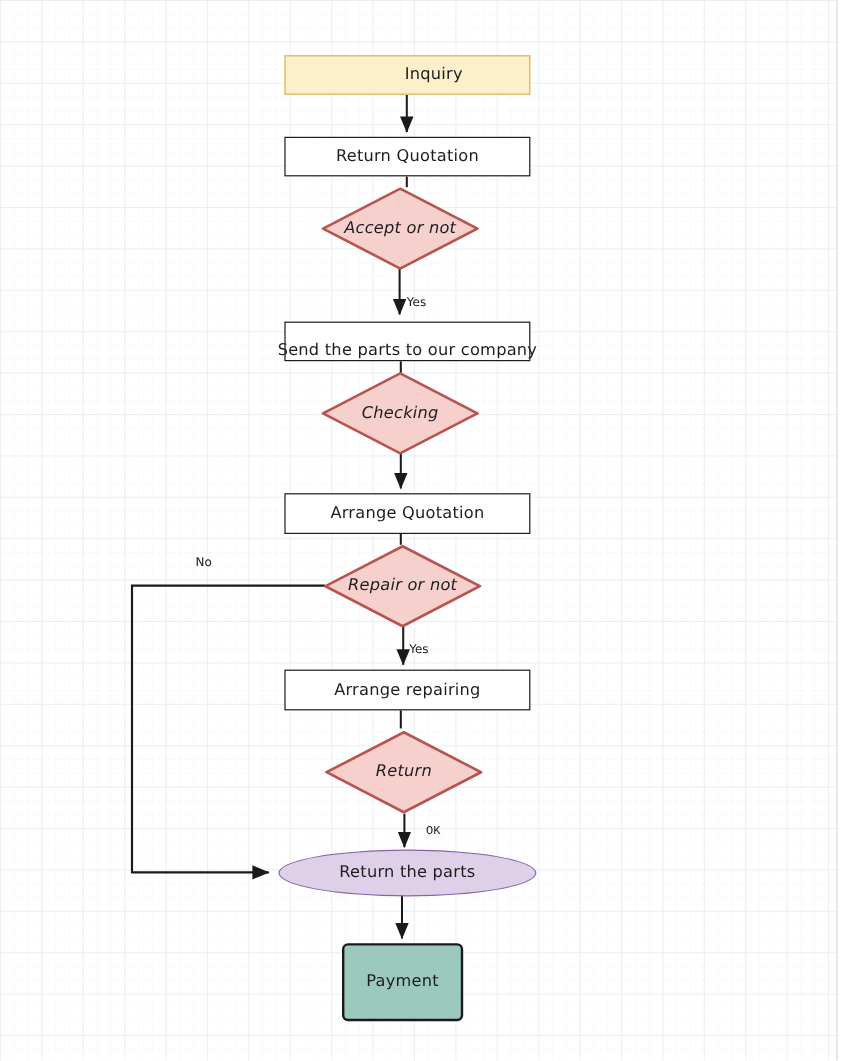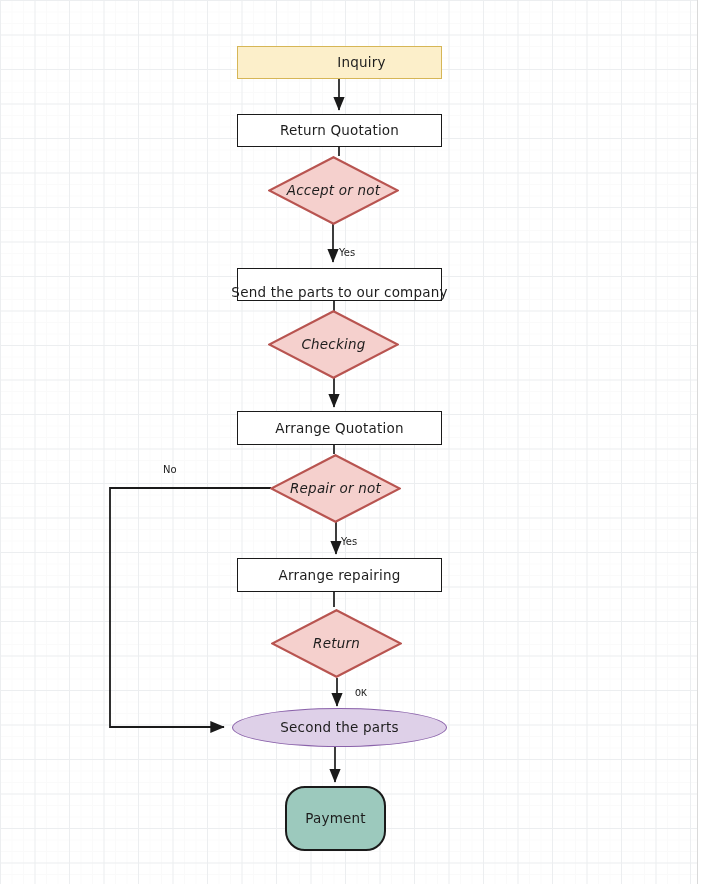--- a/index.html
+++ b/index.html
@@ -74,21 +74,21 @@
   .rect {
     border: 1.6px solid #1a1a1a;
     background: #ffffff;
   }
   .rect.start {
     border: 1.4px solid #d6b656;
     background: #fcefca;
   }
   .rounded {
     border: 2px solid #1a1a1a;
-    border-radius: 20px;
+    border-radius: 5px;
     background: #9cc9bd;
   }
   .ellipse {
     border: 1.6px solid #8a62aa;
     border-radius: 50%;
     background: #ded0e8;
   }
   
   .diamond {
     background: transparent;
@@ -194,21 +194,21 @@
   </div>
 
   <div class="node diamond" style="left:271px; top:609px; width:131px; height:69px;">
     <svg class="diamond-shape" viewBox="0 0 131 69" preserveAspectRatio="none">
       <polygon points="65.5,1.2 129.8,34.5 65.5,67.8 1.2,34.5" fill="#f5d0cd" stroke="#b85450" stroke-width="2.2"></polygon>
     </svg>
     <span class="node-label">Return</span>
   </div>
 
   <div class="node ellipse" style="left:232px; top:708px; width:215px; height:39px;">
-    <span class="node-label">Second the parts</span>
+    <span class="node-label">Return the parts</span>
   </div>
 
   <div class="node rounded" style="left:285px; top:786px; width:101px; height:65px;">
     <span class="node-label">Payment</span>
   </div>
 
   <span class="edge-label" style="left:339px; top:247px;">Yes</span>
 
   <span class="edge-label" style="left:341px; top:536px;">Yes</span>
 

